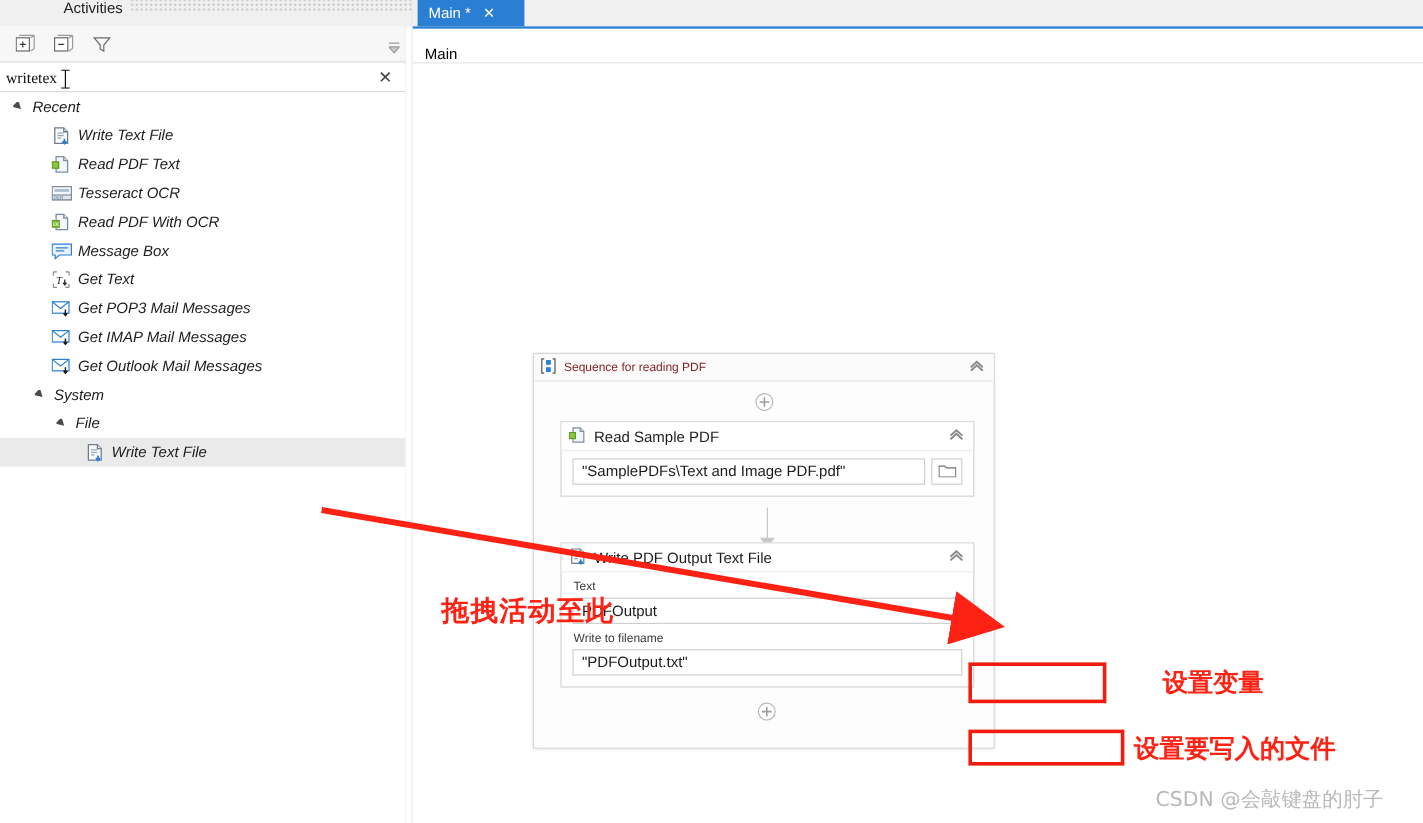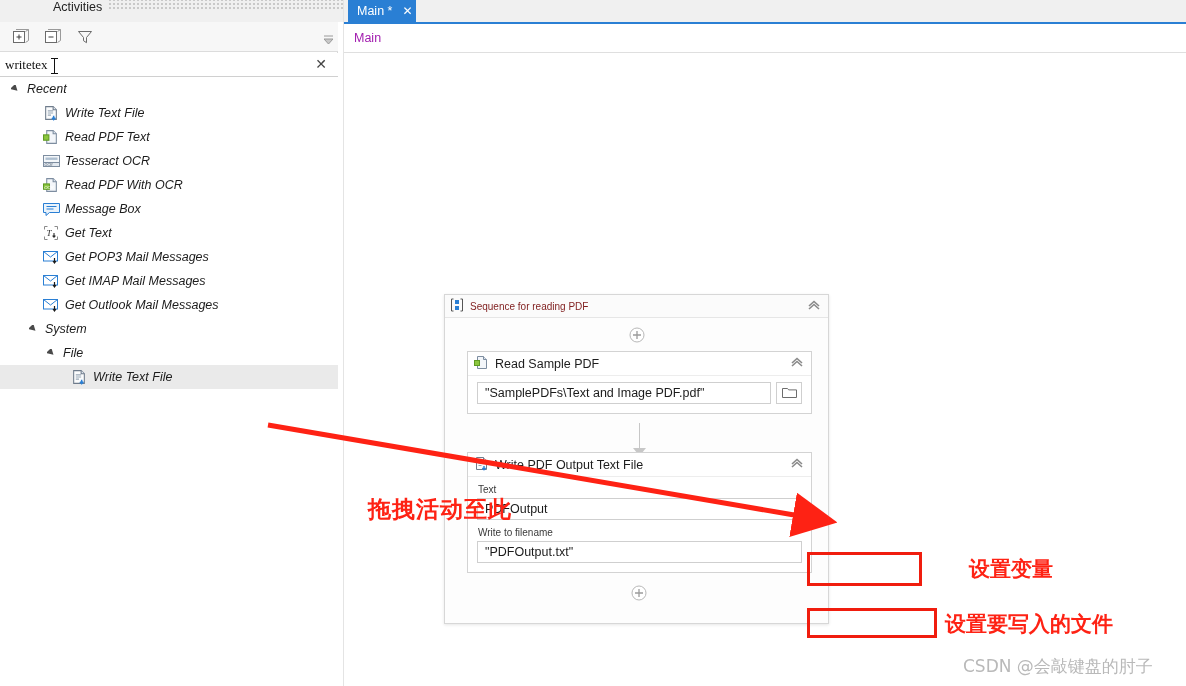--- a/index.html
+++ b/index.html
@@ -90,29 +90,29 @@
     position: absolute; left: 344px; top: 0; right: 0; bottom: 0;
     background: #ffffff;
   }
   #tabstrip {
     position: absolute; left: 0; top: 0; right: 0; height: 22px;
     background: #f0f0f0; border-bottom: 2px solid #2a7fd4;
   }
   #tab-main {
     position: absolute; left: 4px; top: 0; height: 22px;
     background: #2a7fd4; color: #fff;
-    display: flex; align-items: center; padding: 0 3px 0 9px; gap: 10px;
+    display: flex; align-items: center; padding: 0 24px 0 9px; gap: 10px;
     font-size: 12.5px;
   }
   #tab-close { font-size: 12px; line-height: 1; }
   #breadcrumb {
     position: absolute; left: 0; top: 24px; right: 0; height: 28px;
     background: #fff; border-bottom: 1px solid #dfdfdf;
-    display: flex; align-items: center; padding-left: 10px;
-    font-size: 12.5px; color: #a21caf;
+    display: flex; align-items: flex-end; padding-left: 10px;
+    font-size: 12.5px; color: #000000;
   }
   #canvas {
     position: absolute; left: 0; top: 53px; right: 0; bottom: 0;
     background: #ffffff; overflow: hidden;
   }
 
   
   #sequence {
     position: absolute; left: 444px; top: 294px;
     width: 385px; height: 330px;

